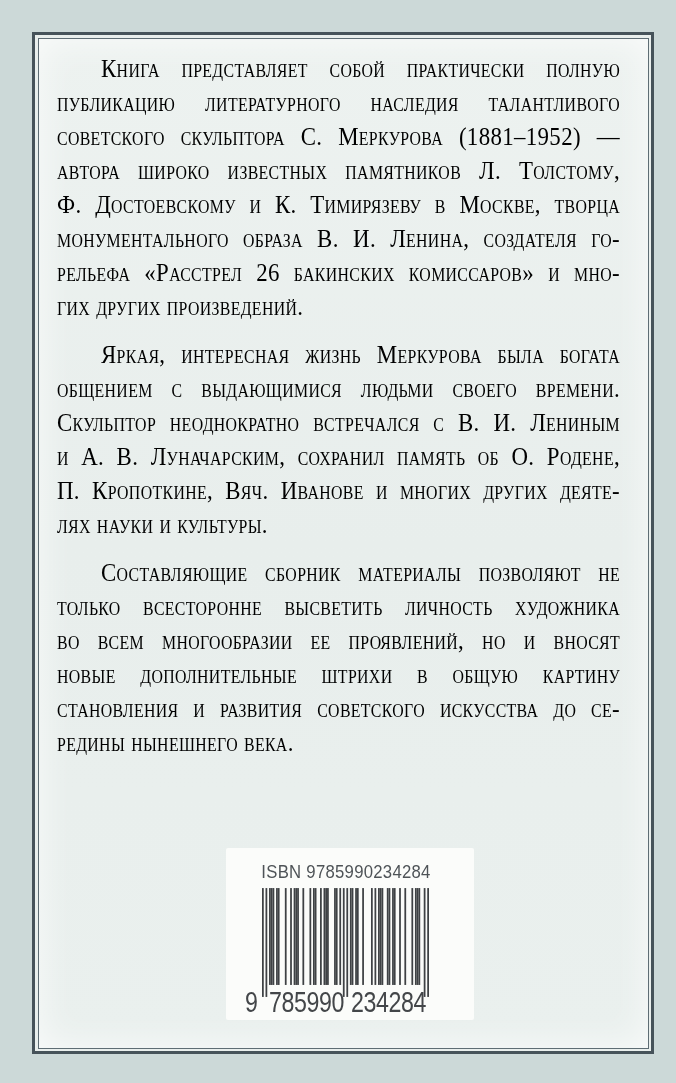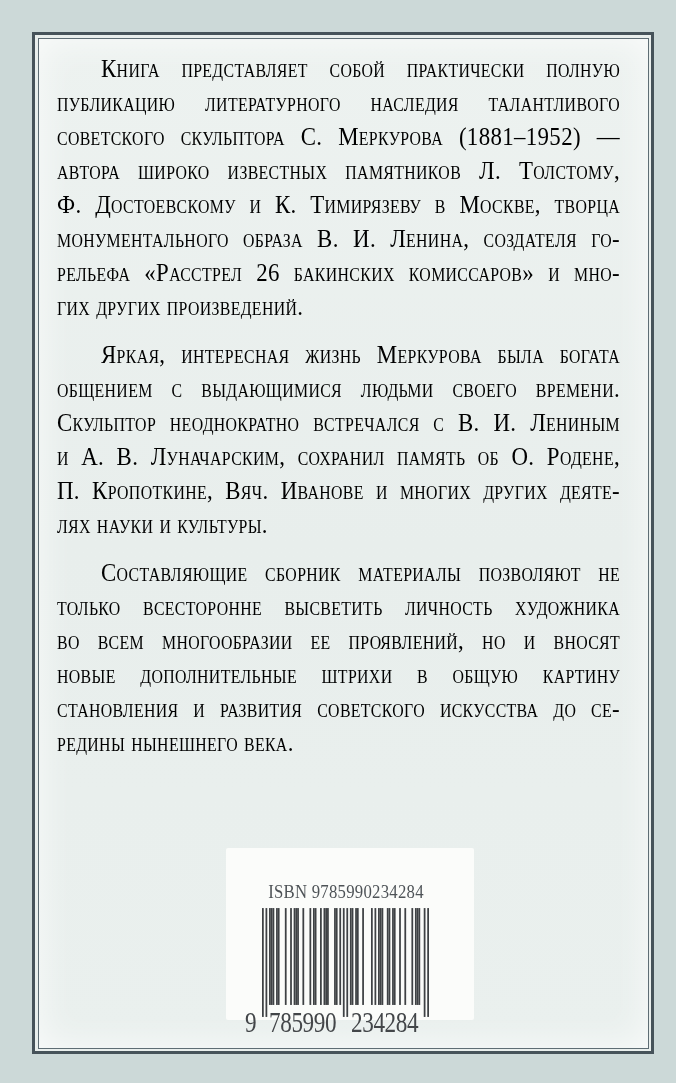--- a/index.html
+++ b/index.html
@@ -29,22 +29,22 @@
     text-align:justify; text-align-last:justify;
     transform:scaleX(0.8797); transform-origin:0 0;
   }
   .line.first{ text-indent:50px; }
   .line.last{ text-align-last:left; }
   .barcode-patch{
     position:absolute; left:226px; top:848px; width:248px; height:172px;
     background:#fbfcfa; border-radius:2px;
   }
   .barcode-wrap{
-    position:absolute; left:262px; top:908px; width:167px; height:132px;
-    font-family:Liberation Serif, serif;
+    position:absolute; left:262px; top:888px; width:167px; height:132px;
+    font-family:Liberation Sans, sans-serif;
   }
   .isbn-label{
     position:absolute; left:50%; top:-27px; white-space:nowrap;
     transform:translateX(-50%) scaleX(0.88);
     font-size:19px; letter-spacing:0.3px; color:#4e5357;
   }
   .barcode-svg{ position:absolute; left:0; top:0; }
   .bc-digit{
     position:absolute; top:100px; white-space:nowrap;
     font-size:29px; letter-spacing:-0.5px; color:#434649;

